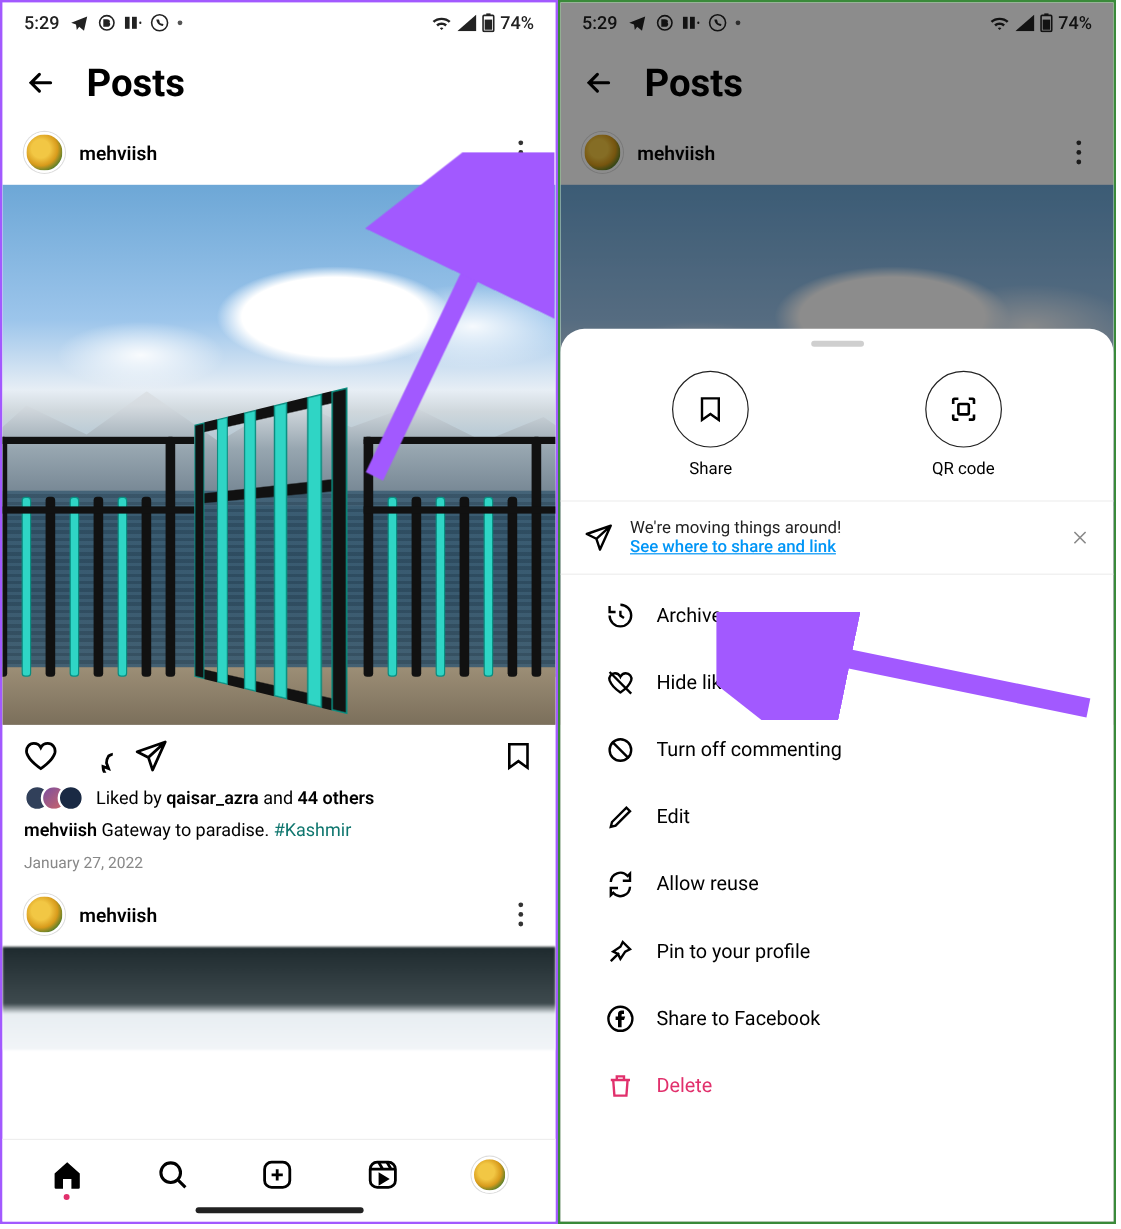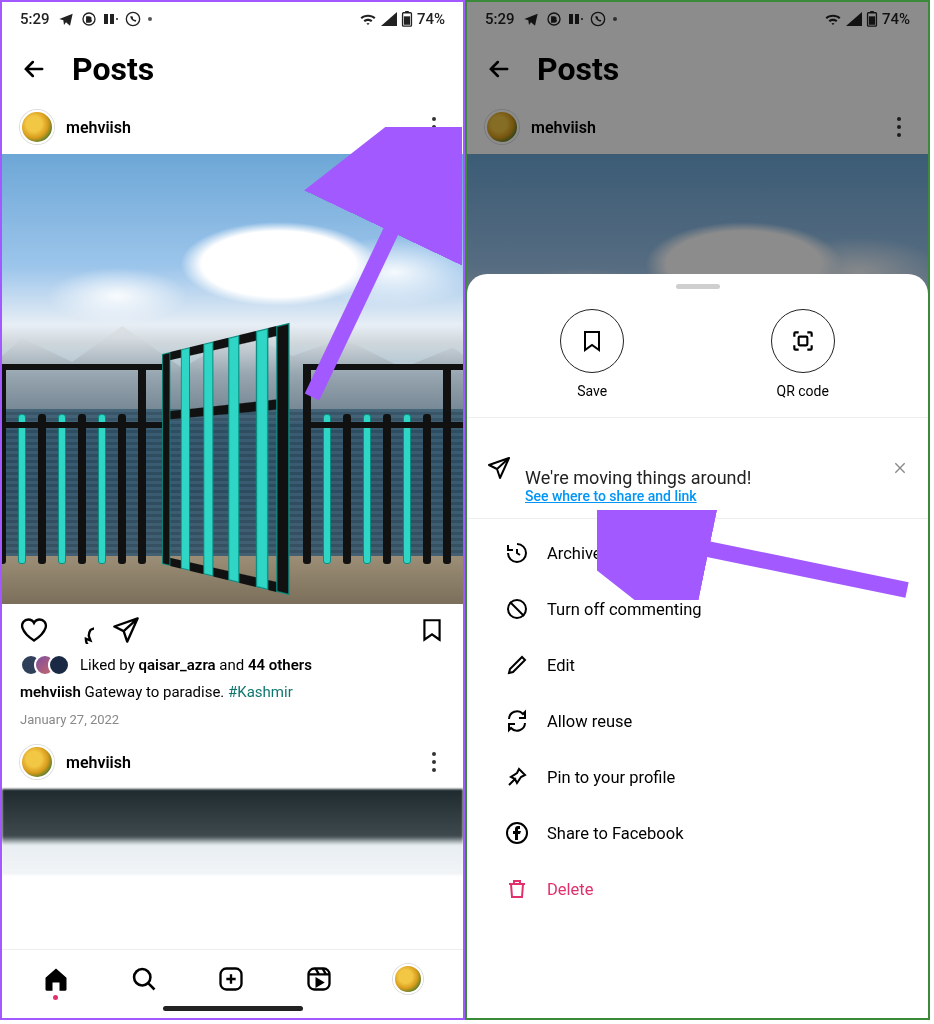--- a/index.html
+++ b/index.html
@@ -165,21 +165,21 @@
     border:1.5px solid #222;
     display:flex;align-items:center;justify-content:center;
   }
   .circle-label{font-size:14px;}
   .info-row {
     display:flex; align-items:center; gap:14px;
     padding: 14px 20px;
     border-bottom:1px solid #eee;
     position:relative;
   }
-  .info-text .l1 { font-size:18px; color:#222;margin-top:35px; }
+  .info-text .l1 { font-size:14px; color:#222; }
   .info-text .l2 { font-size:14px; color:#0095f6; font-weight:500;text-decoration:underline; }
   .close-x { position:absolute; right:20px; color:#888; }
   .menu { padding: 6px 16px; }
   .menu-item {
     display:flex; align-items:center; gap:18px;
     padding: 16px 22px;
     font-size:16.5px;
   }
   .menu-item.red { color:#e1306c; }
   .menu-item.red svg { stroke:#e1306c; }
@@ -445,21 +445,21 @@
 
   <div class="sheet" style="top:272px;">
     <div class="grabber"></div>
     <div class="sheet-top">
       <div class="circle-btn">
         <div class="circle">
             <svg width="24" height="26" viewBox="0 0 24 24" fill="none" stroke="#000" stroke-width="2">
               <path d="M19 21l-7-5-7 5V3h14z"></path>
             </svg>
           </div>
-        <span class="circle-label">Save</span>
+        <span class="circle-label">Share</span>
       </div>
       <div class="circle-btn">
         <div class="circle">
             <svg width="26" height="26" viewBox="0 0 24 24" fill="none" stroke="#000" stroke-width="2">
               <rect x="8" y="8" width="8" height="8" rx="1"></rect>
               <path d="M4 8V5a1 1 0 011-1h3M20 8V5a1 1 0 00-1-1h-3M4 16v3a1 1 0 001 1h3M20 16v3a1 1 0 01-1 1h-3"></path>
             </svg>
           </div>
         <span class="circle-label">QR code</span>
       </div>
@@ -479,20 +479,27 @@
     </div>
 
     <div class="menu">
       <div class="menu-item">
         <svg width="24" height="24" viewBox="0 0 24 24" fill="none" stroke="#000" stroke-width="2">
             <path d="M3 12a9 9 0 109-9"></path>
             <path d="M3 4v5h5"></path>
             <path d="M12 8v4l3 2"></path>
           </svg>
         <span>Archive</span>
+      </div>
+      <div class="menu-item">
+        <svg width="24" height="24" viewBox="0 0 24 24" fill="none" stroke="#000" stroke-width="2">
+            <path d="M12 20s-7-4.5-9-10c-1-3 1.5-6 4.5-6 2 0 3.5 1 4.5 3 1-2 2.5-3 4.5-3 3 0 5.5 3 4.5 6-2 5.5-9 10-9 10z"></path>
+            <path d="M3 3l18 18"></path>
+          </svg>
+        <span>Hide like count</span>
       </div>
       <div class="menu-item">
         <svg width="24" height="24" viewBox="0 0 24 24" fill="none" stroke="#000" stroke-width="2">
             <circle cx="12" cy="12" r="9"></circle>
             <path d="M5 5l14 14"></path>
           </svg>
         <span>Turn off commenting</span>
       </div>
       <div class="menu-item">
         <svg width="24" height="24" viewBox="0 0 24 24" fill="none" stroke="#000" stroke-width="2">

